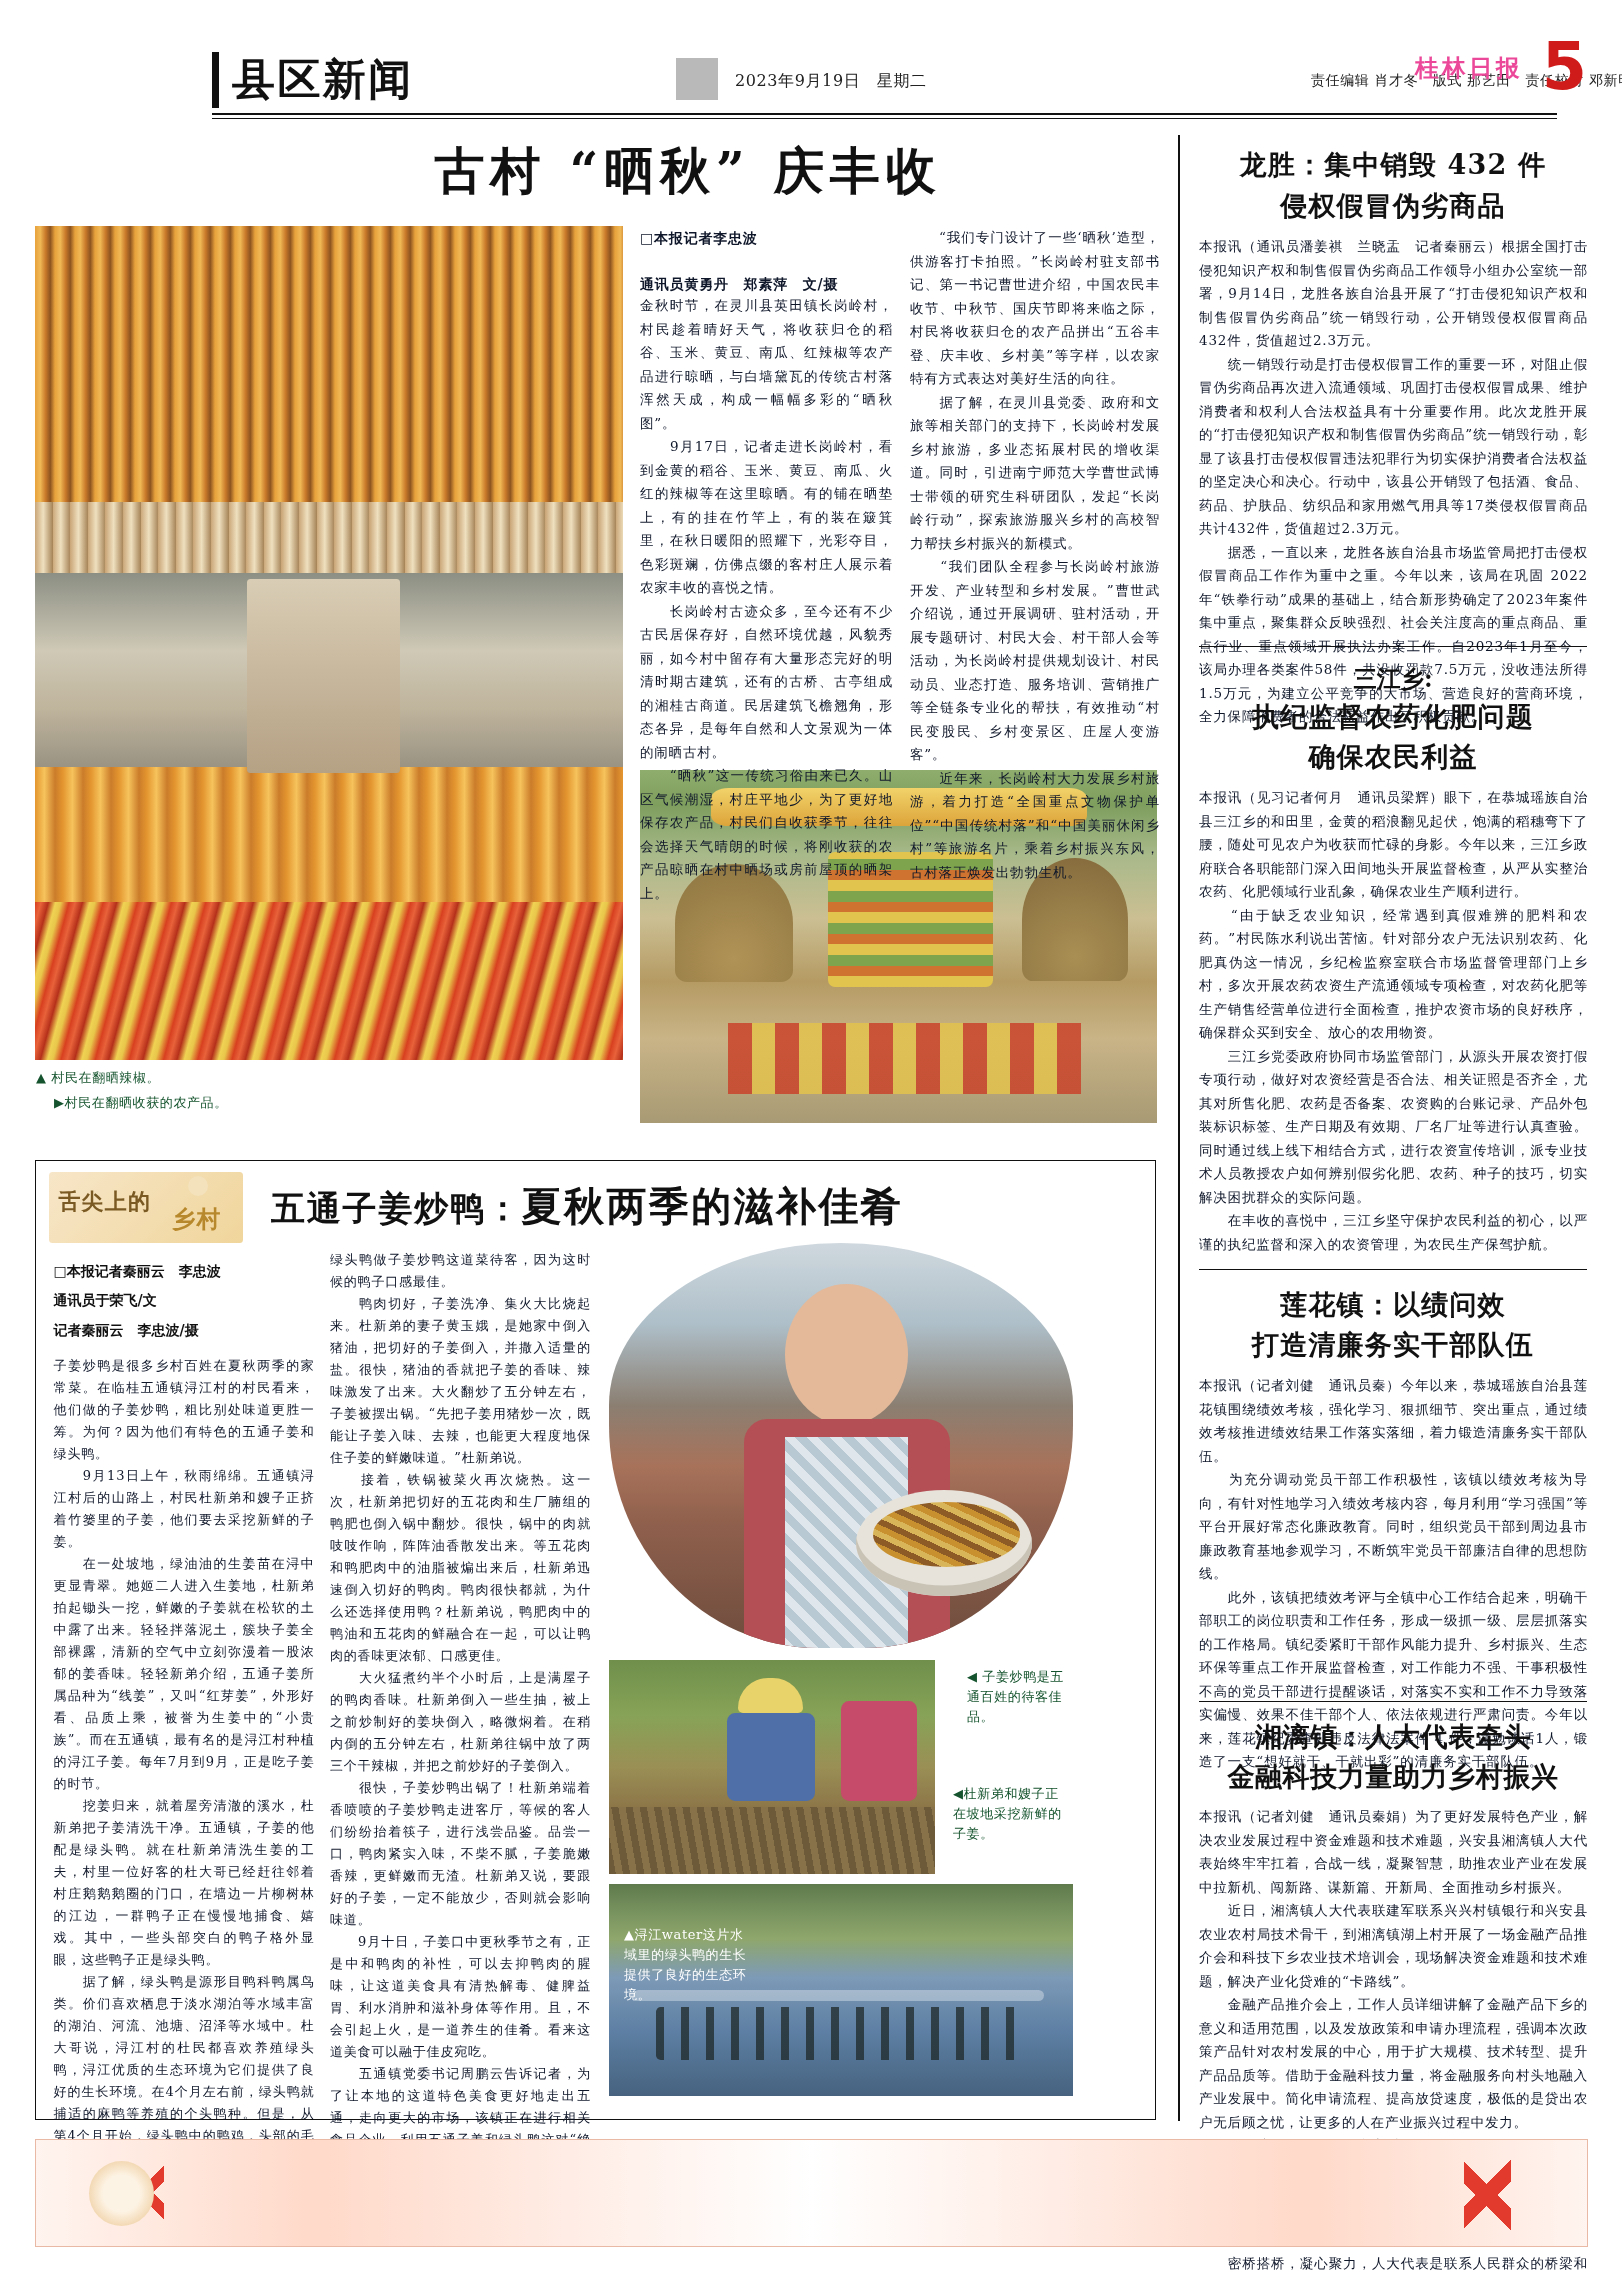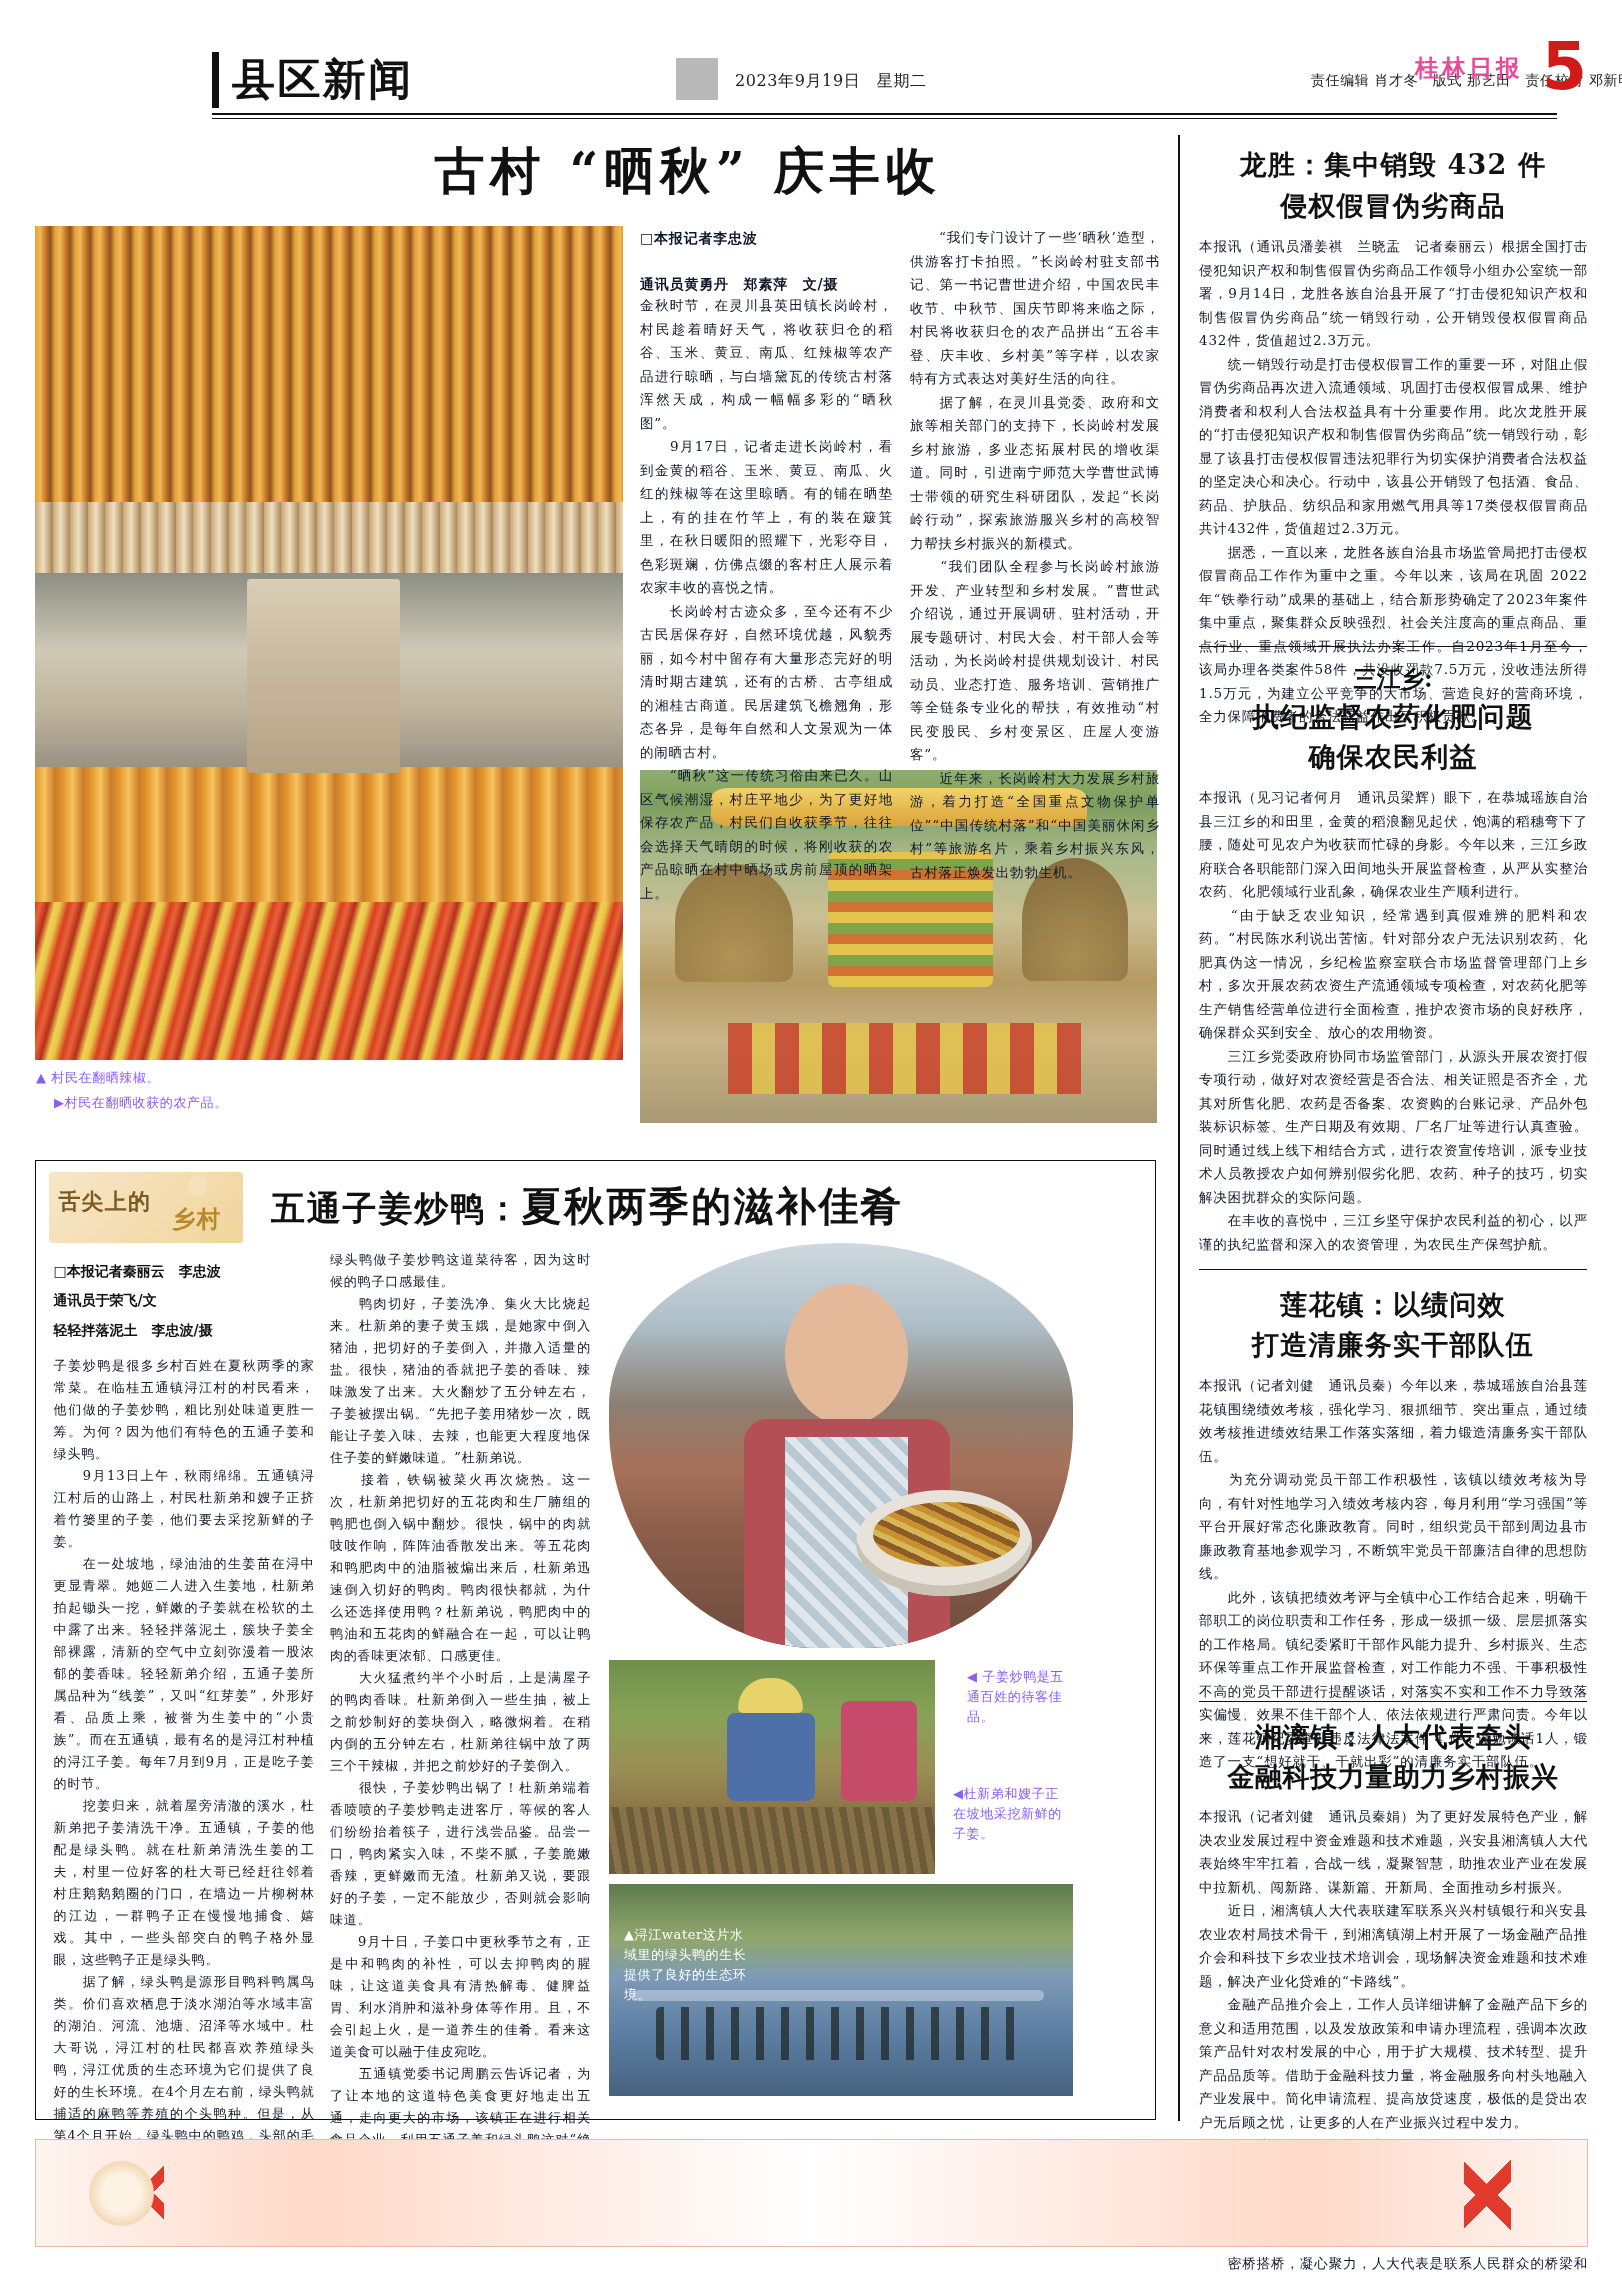--- a/index.html
+++ b/index.html
@@ -27,21 +27,21 @@
   .pagenum{position:absolute;right:35px;top:34px;font-size:65px;font-weight:bold;color:#d01b1b;
     font-family:"DejaVu Sans","Liberation Sans",sans-serif;line-height:1;}
 
   
   .headline{position:absolute;left:212px;top:138px;width:952px;text-align:center;
     font-size:50px;font-weight:bold;letter-spacing:5.9px;color:#111;
     font-family:"DejaVu Serif","Liberation Serif",serif;}
 
   
   .photo{position:absolute;overflow:hidden;}
-  .cap{position:absolute;font-size:13px;color:#8b5cf6;letter-spacing:0.6px;}
+  .cap{position:absolute;font-size:13px;color:#14532d;letter-spacing:0.6px;}
 
   
   .col{position:absolute;font-size:13.5px;line-height:23.5px;color:#0f172a;text-align:justify;
        letter-spacing:0.8px;font-family:"DejaVu Serif","Liberation Serif",serif;}
   .byline{font-size:14px;line-height:25px;font-weight:bold;}
 
   
   .vrule{position:absolute;background:#111;width:1.8px;}
   .hrule{position:absolute;background:#111;height:1.2px;}
 
@@ -165,21 +165,21 @@
       <div style="position:absolute;left:123px;top:31px;font-size:23.5px;font-weight:bold;color:#b8892c;letter-spacing:1.2px;">乡村</div>
       <div style="position:absolute;left:139px;top:4.7px;width:20px;height:20px;border-radius:50%;background:#f3e2bc;"></div>
     </div>
 
     <div class="feattitle">
       <span style="font-size:34px;font-weight:bold;letter-spacing:1.8px;">五通子姜炒鸭：</span><span style="font-size:40px;font-weight:bold;letter-spacing:2.4px;">夏秋两季的滋补佳肴</span>
     </div>
 
     <div style="position:absolute;left:17.6px;top:97px;font-size:14px;font-weight:bold;line-height:26px;">□本报记者秦丽云　李忠波</div>
     <div style="position:absolute;left:17.6px;top:126px;font-size:14px;font-weight:bold;line-height:26px;">通讯员于荣飞/文</div>
-    <div style="position:absolute;left:17.6px;top:156px;font-size:14px;font-weight:bold;line-height:26px;">轻轻拌落泥土　李忠波/摄</div>
+    <div style="position:absolute;left:17.6px;top:156px;font-size:14px;font-weight:bold;line-height:26px;">记者秦丽云　李忠波/摄</div>
 
     <div class="col" style="left:17.6px;top:194px;width:261px;height:740px;white-space:pre-wrap;font-size:13px;line-height:22px;">子姜炒鸭是很多乡村百姓在夏秋两季的家常菜。在临桂五通镇浔江村的村民看来，他们做的子姜炒鸭，粗比别处味道更胜一筹。为何？因为他们有特色的五通子姜和绿头鸭。
 　　9月13日上午，秋雨绵绵。五通镇浔江村后的山路上，村民杜新弟和嫂子正挤着竹篓里的子姜，他们要去采挖新鲜的子姜。
 　　在一处坡地，绿油油的生姜苗在浔中更显青翠。她姬二人进入生姜地，杜新弟拍起锄头一挖，鲜嫩的子姜就在松软的土中露了出来。轻轻拌落泥土，簇块子姜全部裸露，清新的空气中立刻弥漫着一股浓郁的姜香味。轻轻新弟介绍，五通子姜所属品种为“线姜”，又叫“红芽姜”，外形好看、品质上乘，被誉为生姜中的“小贵族”。而在五通镇，最有名的是浔江村种植的浔江子姜。每年7月到9月，正是吃子姜的时节。
 　　挖姜归来，就着屋旁清澈的溪水，杜新弟把子姜清洗干净。五通镇，子姜的他配是绿头鸭。就在杜新弟清洗生姜的工夫，村里一位好客的杜大哥已经赶往邻着村庄鹅鹅鹅圈的门口，在墙边一片柳树林的江边，一群鸭子正在慢慢地捕食、嬉戏。其中，一些头部突白的鸭子格外显眼，这些鸭子正是绿头鸭。
 　　据了解，绿头鸭是源形目鸭科鸭属鸟类。价们喜欢栖息于淡水湖泊等水域丰富的湖泊、河流、池塘、沼泽等水域中。杜大哥说，浔江村的杜民都喜欢养殖绿头鸭，浔江优质的生态环境为它们提供了良好的生长环境。在4个月左右前，绿头鸭就捕适的麻鸭等养殖的个头鸭种。但是，从第4个月开始，绿头鸭中的鸭鸡，头部的毛就逐渐变成绿色，称部还有一些明显的白环。而麻鸭则不具有绿色，全身羽毛以棕褐色为主。在浔江村，村民爱用养殖时间成4个月的</div>
     <div class="col" style="left:294px;top:88px;width:261px;height:846px;white-space:pre-wrap;font-size:13px;line-height:22px;">绿头鸭做子姜炒鸭这道菜待客，因为这时候的鸭子口感最佳。
 　　鸭肉切好，子姜洗净、集火大比烧起来。杜新弟的妻子黄玉娥，是她家中倒入猪油，把切好的子姜倒入，并撒入适量的盐。很快，猪油的香就把子姜的香味、辣味激发了出来。大火翻炒了五分钟左右，子姜被摆出锅。“先把子姜用猪炒一次，既能让子姜入味、去辣，也能更大程度地保住子姜的鲜嫩味道。”杜新弟说。
 　　接着，铁锅被菜火再次烧热。这一次，杜新弟把切好的五花肉和生厂腩组的鸭肥也倒入锅中翻炒。很快，锅中的肉就吱吱作响，阵阵油香散发出来。等五花肉和鸭肥肉中的油脂被煸出来后，杜新弟迅速倒入切好的鸭肉。鸭肉很快都就，为什么还选择使用鸭？杜新弟说，鸭肥肉中的鸭油和五花肉的鲜融合在一起，可以让鸭肉的香味更浓郁、口感更佳。
 　　大火猛煮约半个小时后，上是满屋子的鸭肉香味。杜新弟倒入一些生抽，被上之前炒制好的姜块倒入，略微焖着。在稍内倒的五分钟左右，杜新弟往锅中放了两三个干辣椒，并把之前炒好的子姜倒入。

